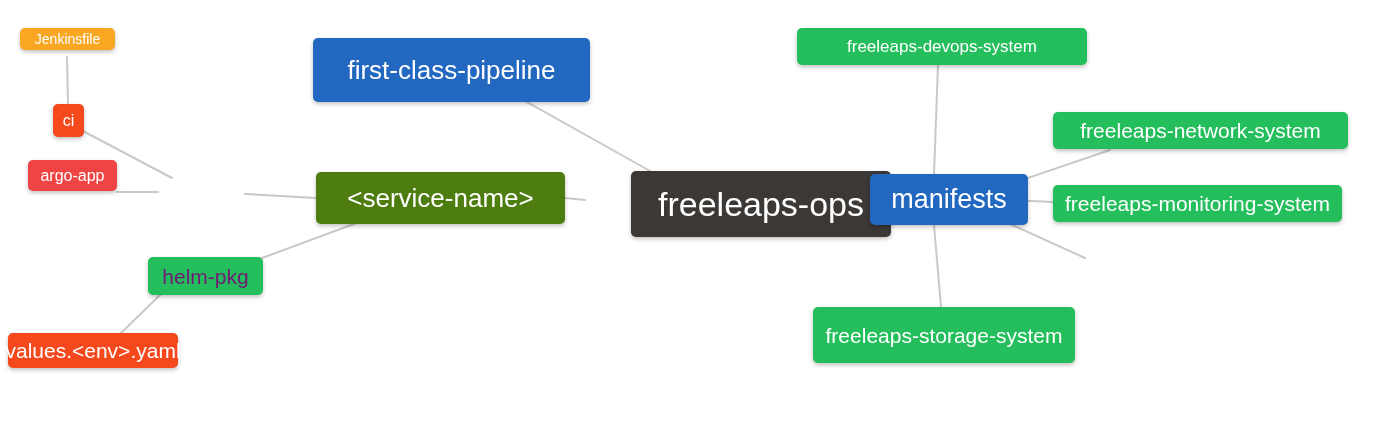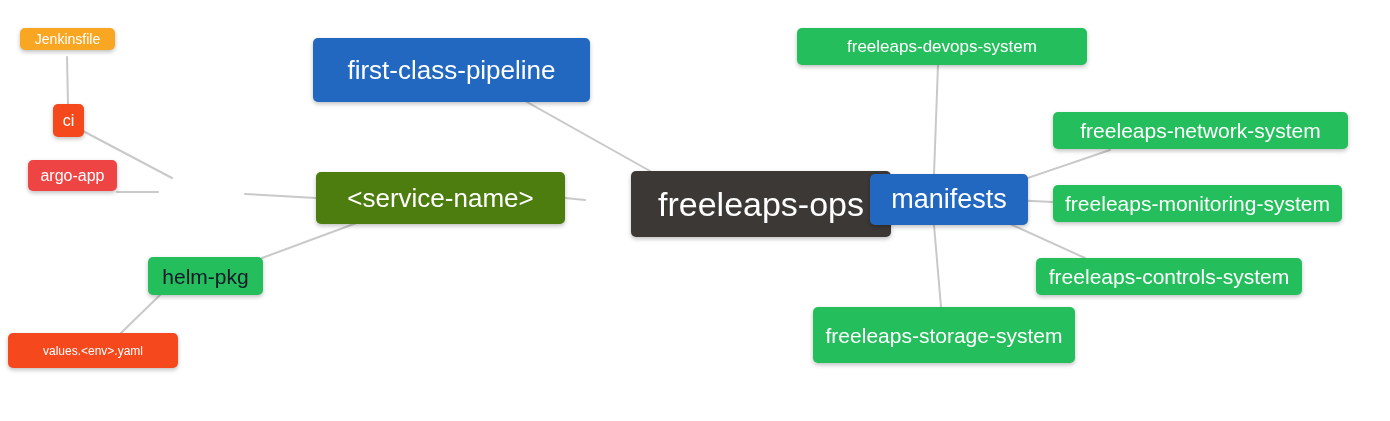--- a/index.html
+++ b/index.html
@@ -56,24 +56,23 @@
       <line x1="934" y1="174" x2="938" y2="65" stroke="#c9c9c9" stroke-width="2" stroke-linecap="round"></line>
       <line x1="1010" y1="184" x2="1110" y2="150" stroke="#c9c9c9" stroke-width="2" stroke-linecap="round"></line>
       <line x1="1010" y1="200" x2="1053" y2="202" stroke="#c9c9c9" stroke-width="2" stroke-linecap="round"></line>
       <line x1="1008" y1="223" x2="1085" y2="258" stroke="#c9c9c9" stroke-width="2" stroke-linecap="round"></line>
       <line x1="934" y1="225" x2="941" y2="307" stroke="#c9c9c9" stroke-width="2" stroke-linecap="round"></line>
     </svg>
 
   <div class="node" style="left: 20px; top: 28px; width: 95px; height: 22px; font-size: 14px; background: rgb(249, 166, 35); color: rgb(255, 255, 255);">Jenkinsfile</div>
   <div class="node" style="left: 53px; top: 104px; width: 31px; height: 33px; font-size: 16px; background: rgb(245, 73, 29); color: #ffffff;">ci</div>
   <div class="node" style="left: 28px; top: 160px; width: 89px; height: 31px; font-size: 16px; background: #ef4444; color: rgb(255, 255, 255);">argo-app</div>
-  <div class="node" style="left: 148px; top: 257px; width: 115px; height: 38px; font-size: 21px; background: rgb(36, 191, 92); color: #0f172a;">helm-pkg</div>
-  <div class="node" style="left: 8px; top: 333px; width: 170px; height: 35px; font-size: 12px; background: rgb(245, 73, 29); color: rgb(255, 255, 255);">values.&lt;env&gt;.yaml</div>
+  <div class="node" style="left: 148px; top: 257px; width: 115px; height: 38px; font-size: 21px; background: rgb(36, 191, 92); color: #701a75;">helm-pkg</div>
+  <div class="node" style="left: 8px; top: 333px; width: 170px; height: 35px; font-size: 21px; background: rgb(245, 73, 29); color: rgb(255, 255, 255);">values.&lt;env&gt;.yaml</div>
   <div class="node" style="left: 313px; top: 38px; width: 277px; height: 64px; font-size: 26px; background: rgb(34, 104, 192); color: rgb(255, 255, 255);">first-class-pipeline</div>
   <div class="node" style="left: 316px; top: 172px; width: 249px; height: 52px; font-size: 26px; background: #4d7c0f; color: rgb(255, 255, 255);">&lt;service-name&gt;</div>
   <div class="node" style="left: 585px; top: 171px; width: 260px; height: 66px; font-size: 34px; background: rgb(59, 56, 53); color: rgb(255, 255, 255); margin-left: 46px;">freeleaps-ops</div>
   <div class="node" style="left: 852px; top: 174px; width: 158px; height: 51px; font-size: 27px; background: rgb(34, 104, 192); color: rgb(255, 255, 255); margin-left: 18px;">manifests</div>
   <div class="node" style="left: 797px; top: 28px; width: 290px; height: 37px; font-size: 17px; background: rgb(36, 191, 92); color: rgb(255, 255, 255);">freeleaps-devops-system</div>
   <div class="node" style="left: 1053px; top: 112px; width: 295px; height: 37px; font-size: 21px; background: rgb(36, 191, 92); color: rgb(255, 255, 255);">freeleaps-network-system</div>
   <div class="node" style="left: 1053px; top: 185px; width: 289px; height: 37px; font-size: 21px; background: rgb(36, 191, 92); color: rgb(255, 255, 255);">freeleaps-monitoring-system</div>
-  <div class="node" style="left: 1036px; top: 258px; width: 266px; height: 37px; font-size: 21px; background: rgb(36, 191, 92); color: rgb(255, 255, 255);">freeleaps-controls-system</div>
   <div class="node" style="left: 813px; top: 307px; width: 262px; height: 56px; font-size: 21px; background: rgb(36, 191, 92); color: rgb(255, 255, 255);">freeleaps-storage-system</div>
 </div>
 
 </body></html>

